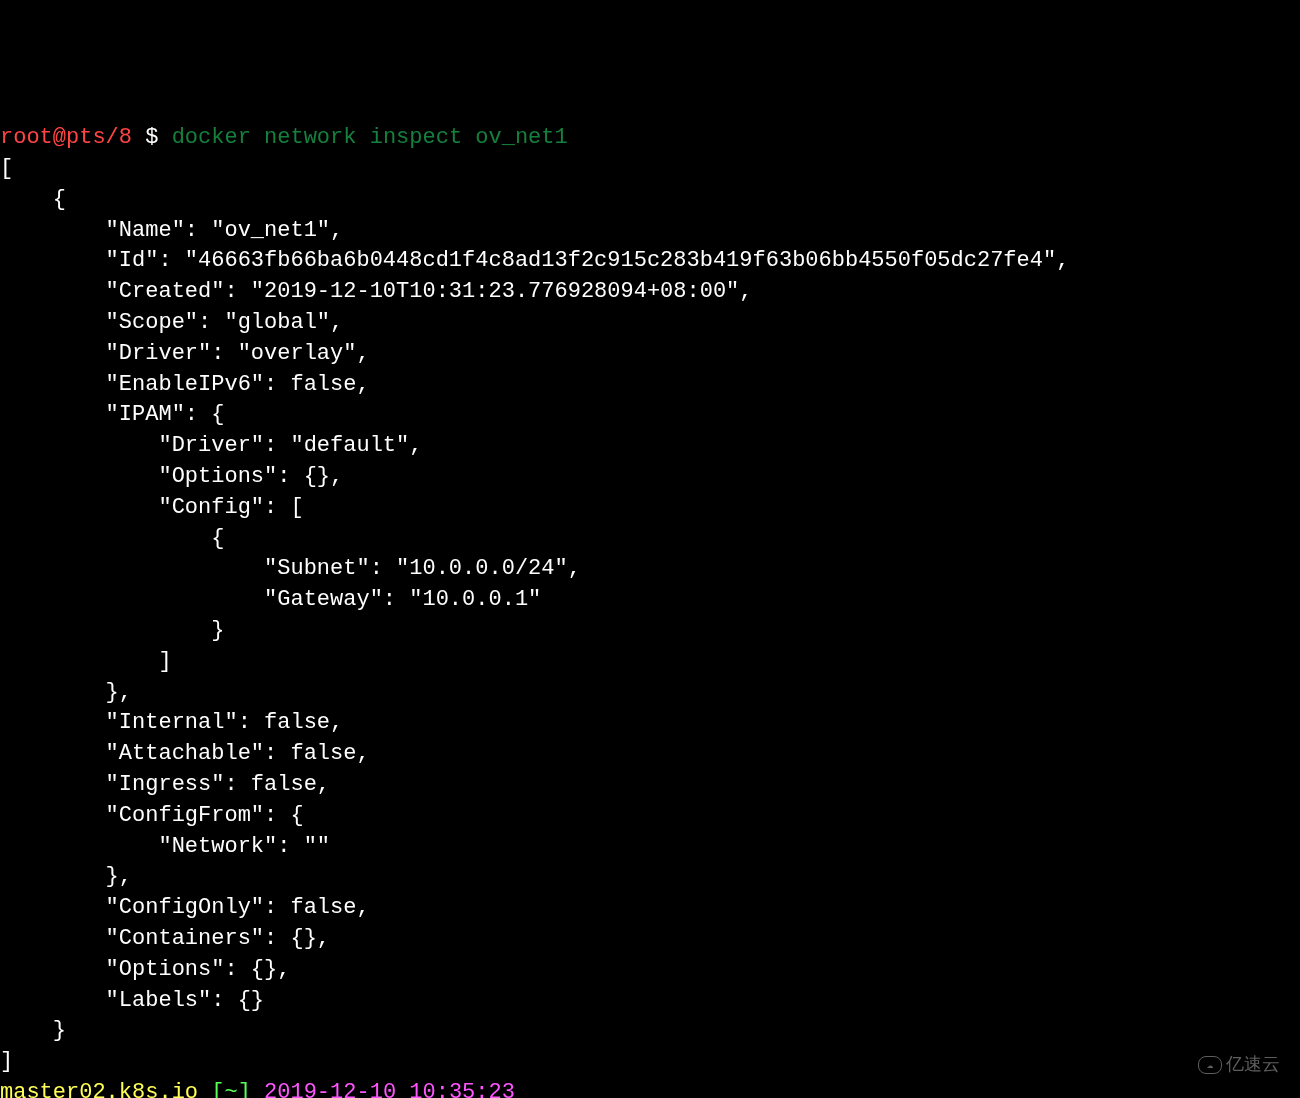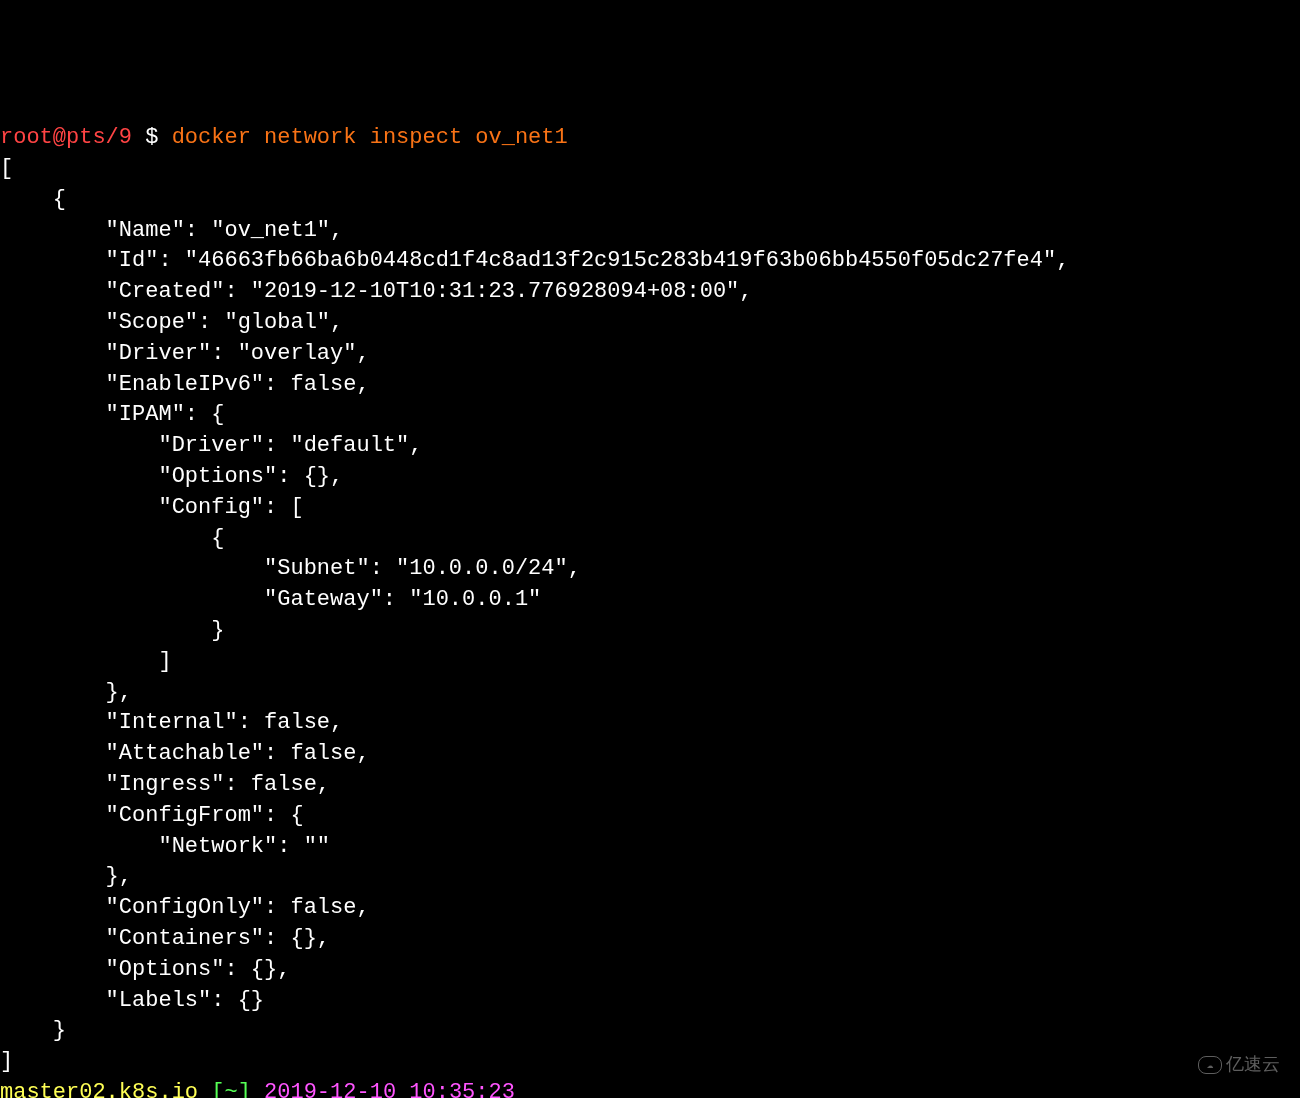--- a/index.html
+++ b/index.html
@@ -19,21 +19,21 @@
       position: relative;
       white-space: pre;
     }
     .prompt-user {
       color: #ff4444;
     }
     .prompt-dollar {
       color: #ffffff;
     }
     .command {
-      color: #f97316;
+      color: #15803d;
     }
     .output {
       color: #ffffff;
     }
     .hostname {
       color: #ffff55;
     }
     .path {
       color: #55ff55;
     }
@@ -60,21 +60,21 @@
       align-items: center;
       justify-content: center;
       font-size: 11px;
     }
   </style>
 </head>
 <body>
 
 
 
-<div><span class="prompt-user">root@pts/9</span><span class="prompt-dollar"> $ </span><span class="command">docker network inspect ov_net1</span>
+<div><span class="prompt-user">root@pts/8</span><span class="prompt-dollar"> $ </span><span class="command">docker network inspect ov_net1</span>
 <span class="output">[</span>
 <span class="output">    {</span>
 <span class="output">        "Name": "ov_net1",</span>
 <span class="output">        "Id": "46663fb66ba6b0448cd1f4c8ad13f2c915c283b419f63b06bb4550f05dc27fe4",</span>
 <span class="output">        "Created": "2019-12-10T10:31:23.776928094+08:00",</span>
 <span class="output">        "Scope": "global",</span>
 <span class="output">        "Driver": "overlay",</span>
 <span class="output">        "EnableIPv6": false,</span>
 <span class="output">        "IPAM": {</span>
 <span class="output">            "Driver": "default",</span>

